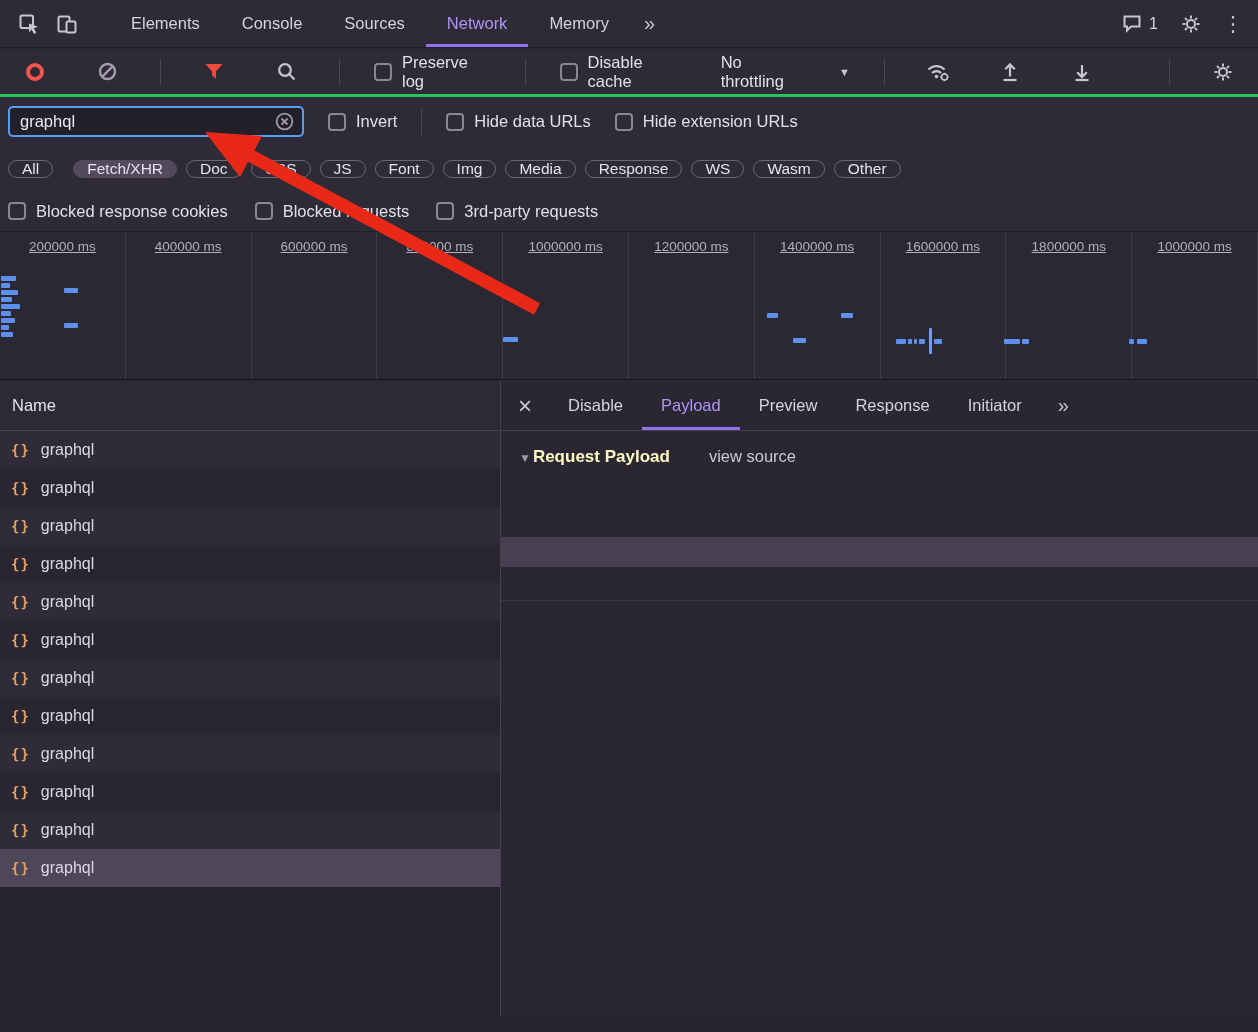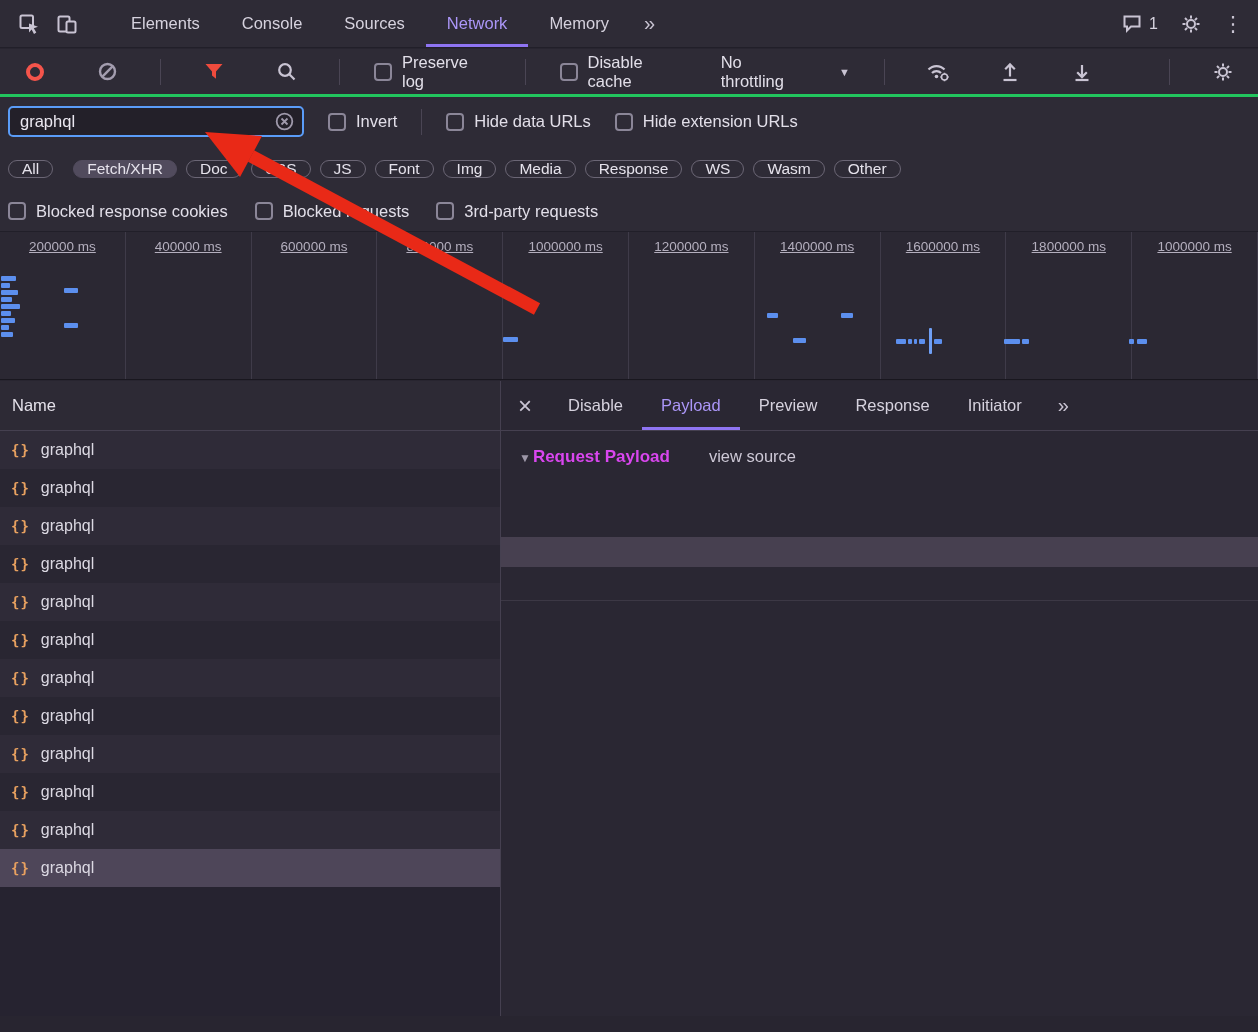--- a/index.html
+++ b/index.html
@@ -82,21 +82,21 @@
   .detail-tabs { height:50px; flex:none; display:flex; align-items:center; border-bottom:1px solid #454050; }
   .close-btn { background:none; border:none; font-size:24px; color:#c9c4d3; padding:0 17px; height:100%; }
   .dtab { padding:0 19px; height:100%; display:flex; align-items:center; font-size:16.5px; color:#d6d2de; cursor:default; }
   .dtab.active { color:var(--accent_purple); box-shadow:inset 0 -3px 0 var(--accent_underline); }
   .dtab-overflow { padding:0 13px; font-size:20px; color:#c9c4d3; margin-left:4px; }
 
   .payload { flex:1; font-family:"DejaVu Sans Mono", monospace; font-size:16px; overflow:hidden; }
   .payload-header { font-family:"Liberation Sans", sans-serif; display:flex; align-items:baseline;
                     padding:16px 0 10px 18px; }
   .ph-caret { font-size:12px; color:#9d97a8; margin-right:2px; }
-  .payload-title { font-weight:bold; font-size:17px; color:#d946ef; }
+  .payload-title { font-weight:bold; font-size:17px; color:#fef9c3; }
   .view-source { margin-left:39px; font-size:16.5px; color:#cdc8d6; cursor:default; }
   .trow { height:30px; line-height:30px; white-space:pre; overflow:hidden; }
   .t-summary { padding-left:36px; }
   .t-kv { padding-left:64px; }
   .t-vars { padding-left:50px; }
   .trow.selected { background:var(--selected_payload_row_bg); }
   .tree-divider { border-bottom:1px solid #3c3845; margin-top:3px; }
 
   
   .arrow-overlay { position:absolute; inset:0; pointer-events:none; z-index:60; }

